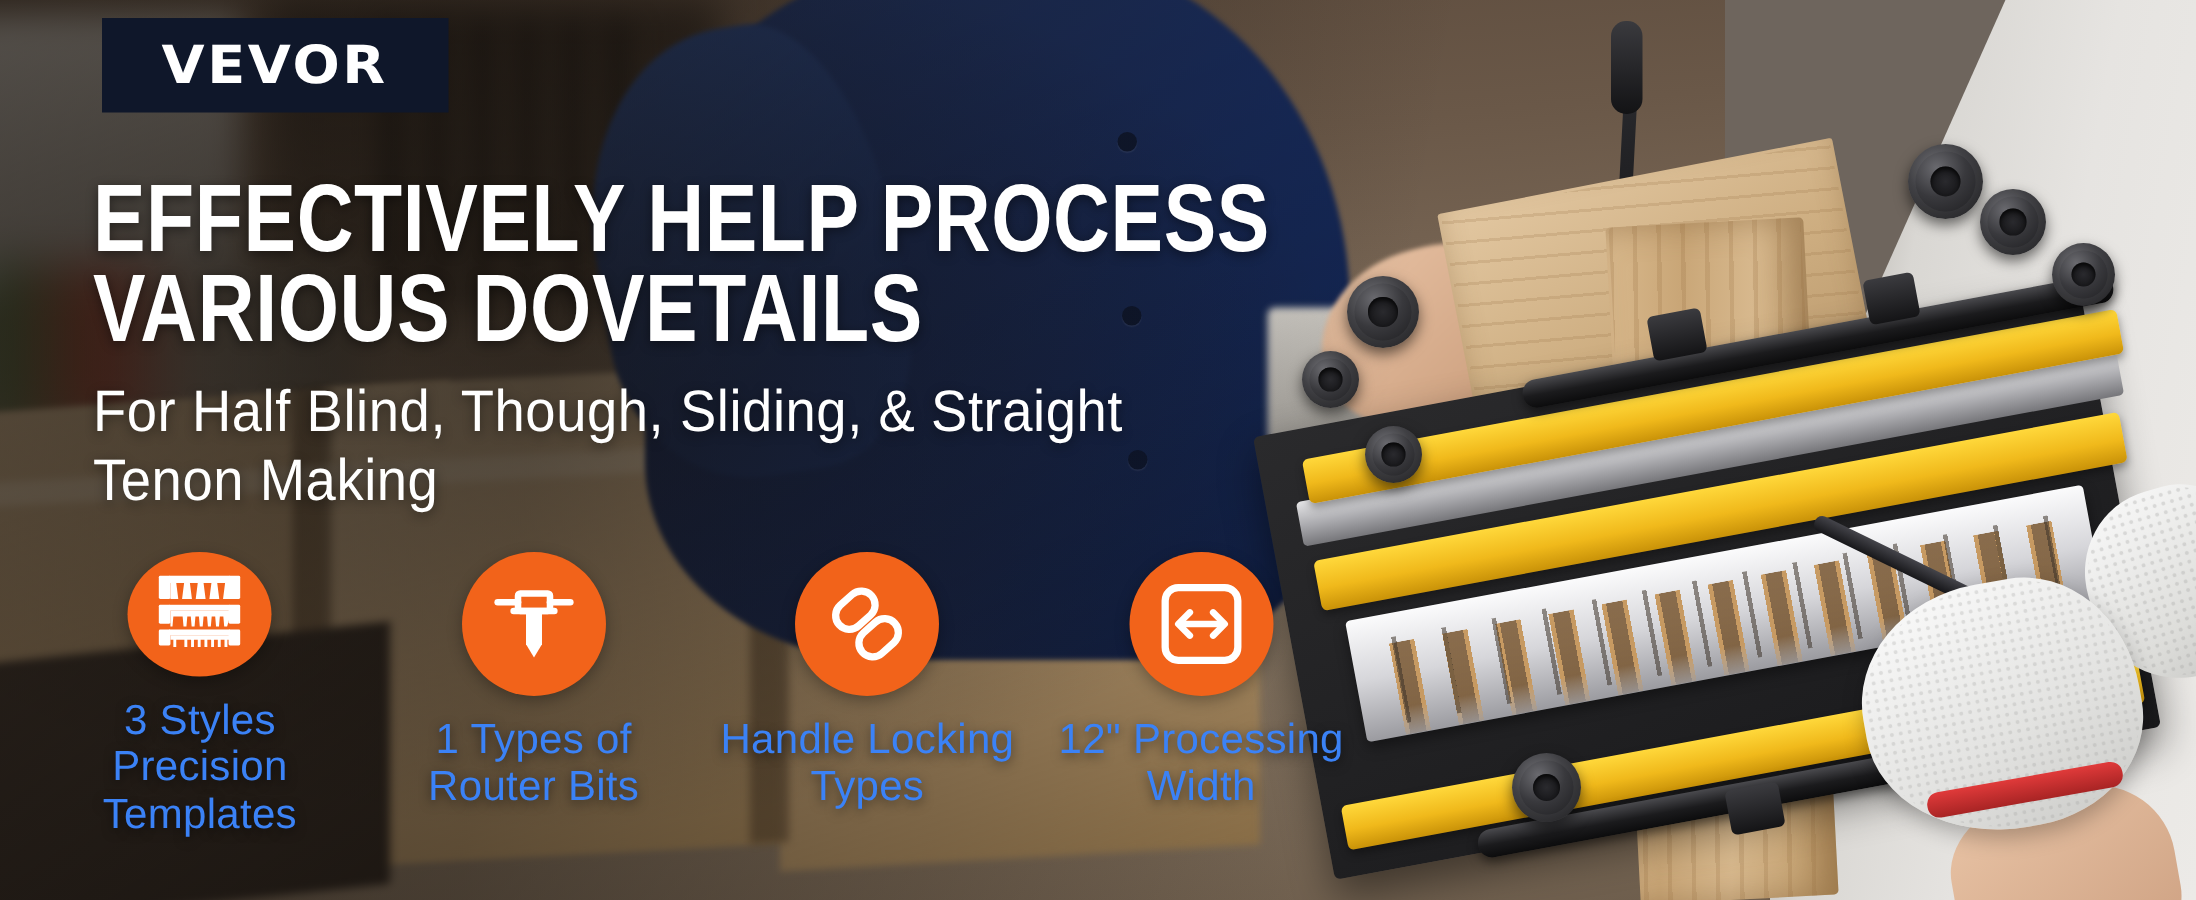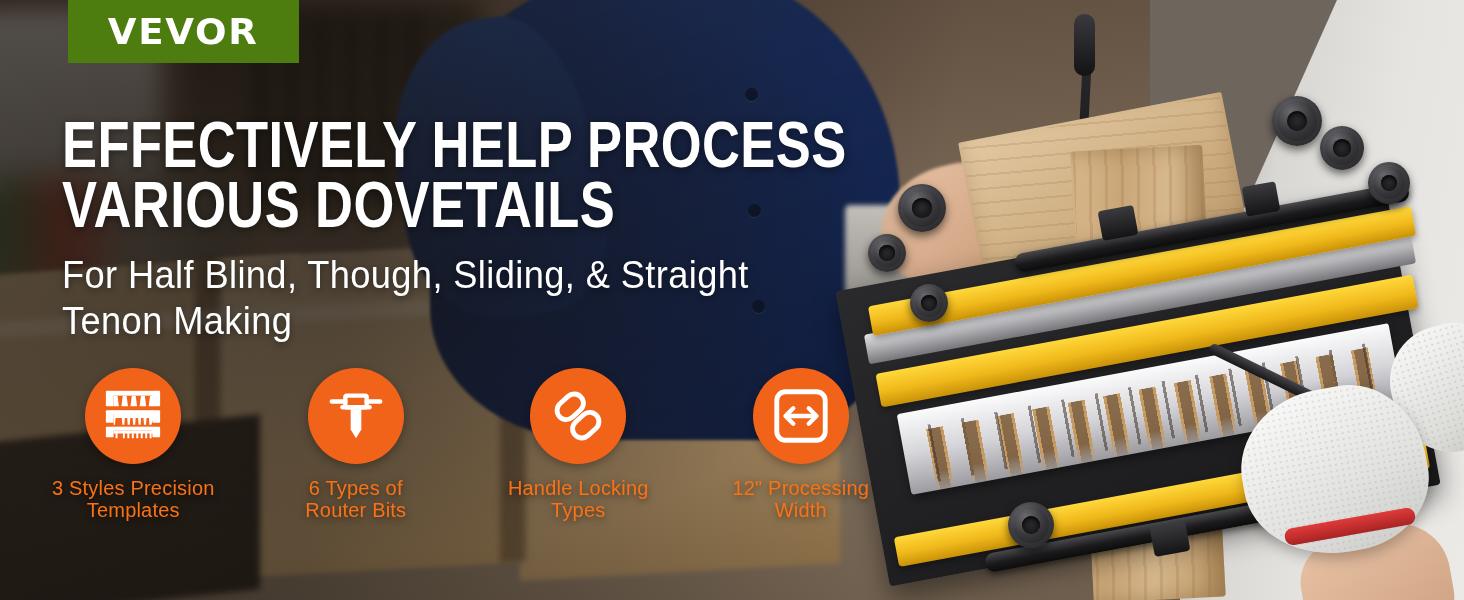--- a/index.html
+++ b/index.html
@@ -187,22 +187,22 @@
     background:linear-gradient(155deg,#fbfbfb,#ddddda 65%,#c3c3c0);
     border-radius:46% 44% 40% 50%/44% 50% 44% 46%;transform:rotate(-16deg);}
   .glove2-tex{left:542px;top:238px;width:116px;height:124px;transform:rotate(-16deg);
     background:radial-gradient(circle,rgba(158,158,156,.3) 1px,rgba(0,0,0,0) 1.6px);
     background-size:6px 6px;border-radius:46% 44% 40% 50%/44% 50% 44% 46%;}
   
   .tool{left:352px;top:280px;width:120px;height:11px;
     background:linear-gradient(180deg,#44444a,#17171a);transform:rotate(26deg);border-radius:5px;}
 
   
-  .logo{position:absolute;left:68px;top:0;width:231px;height:63px;
-    background:#4d7c0f;display:flex;align-items:center;justify-content:center;}
+  .logo{position:absolute;left:68px;top:12px;width:231px;height:63px;
+    background:#0f172a;display:flex;align-items:center;justify-content:center;}
   .logo-text{color:#fff;font-weight:700;font-size:35px;letter-spacing:1.6px;
     font-family:"DejaVu Sans","Liberation Sans",sans-serif;
     transform:scaleX(1.06);}
 
   .headline{position:absolute;left:62px;top:116px;width:780px;
     color:#fff;font-weight:700;line-height:.93;
     font-family:"Liberation Sans","DejaVu Sans",sans-serif;
     font-size:64px;letter-spacing:.5px;
     transform:scaleX(.82);transform-origin:left top;
     text-shadow:0 2px 9px rgba(0,0,0,.45);white-space:nowrap;}
@@ -215,21 +215,21 @@
     text-shadow:0 2px 8px rgba(0,0,0,.45);}
   .subhead .sl{display:block;letter-spacing:.4px;}
 
   .features{position:absolute;left:22px;top:368px;width:890px;height:190px;
     display:flex;}
   .feature{position:relative;flex:1;display:flex;flex-direction:column;align-items:center;}
   .fcircle{width:96px;height:96px;border-radius:50%;background:#F2631A;
     display:flex;align-items:center;justify-content:center;
     box-shadow:0 3px 10px rgba(0,0,0,.3);}
   .ficon{width:62px;height:62px;display:block;}
-  .flabel{margin-top:13px;color:#f97316;font-size:20px;line-height:1.12;
+  .flabel{margin-top:13px;color:#3b82f6;font-size:28px;line-height:1.12;
     text-align:center;font-weight:400;letter-spacing:.2px;
     text-shadow:0 2px 7px rgba(0,0,0,.5);white-space:pre-line;
     font-family:"Liberation Sans","DejaVu Sans",sans-serif;}
 </style>
 </head>
 <body>
 
 <div class="banner">
 
   <div class="bg">
@@ -352,21 +352,21 @@
         <svg class="ficon" viewBox="0 0 64 64">
           <g fill="none" stroke="#ffffff" stroke-width="4.5" stroke-linecap="round" stroke-linejoin="round">
             <rect x="21" y="11" width="22" height="12" rx="1.5"></rect>
             <line x1="7" y1="17" x2="21" y2="17"></line>
             <line x1="43" y1="17" x2="57" y2="17"></line>
             <line x1="18" y1="23" x2="46" y2="23"></line>
           </g>
           <path d="M26.5 25h11v21l-5.5 9-5.5-9z" fill="#ffffff"></path>
         </svg>
       </div>
-      <div class="flabel">6 Types of
+      <div class="flabel">1 Types of
 Router Bits</div>
     </div>
 
     <div class="feature">
       <div class="fcircle">
         <svg class="ficon" viewBox="0 0 64 64">
           <g fill="none" stroke="#ffffff" stroke-width="5" stroke-linecap="round" stroke-linejoin="round">
             <rect x="9" y="13" width="30" height="19" rx="9.5" transform="rotate(-42 24 22.5)"></rect>
             <rect x="25" y="32" width="30" height="19" rx="9.5" transform="rotate(-42 40 41.5)"></rect>
           </g>

